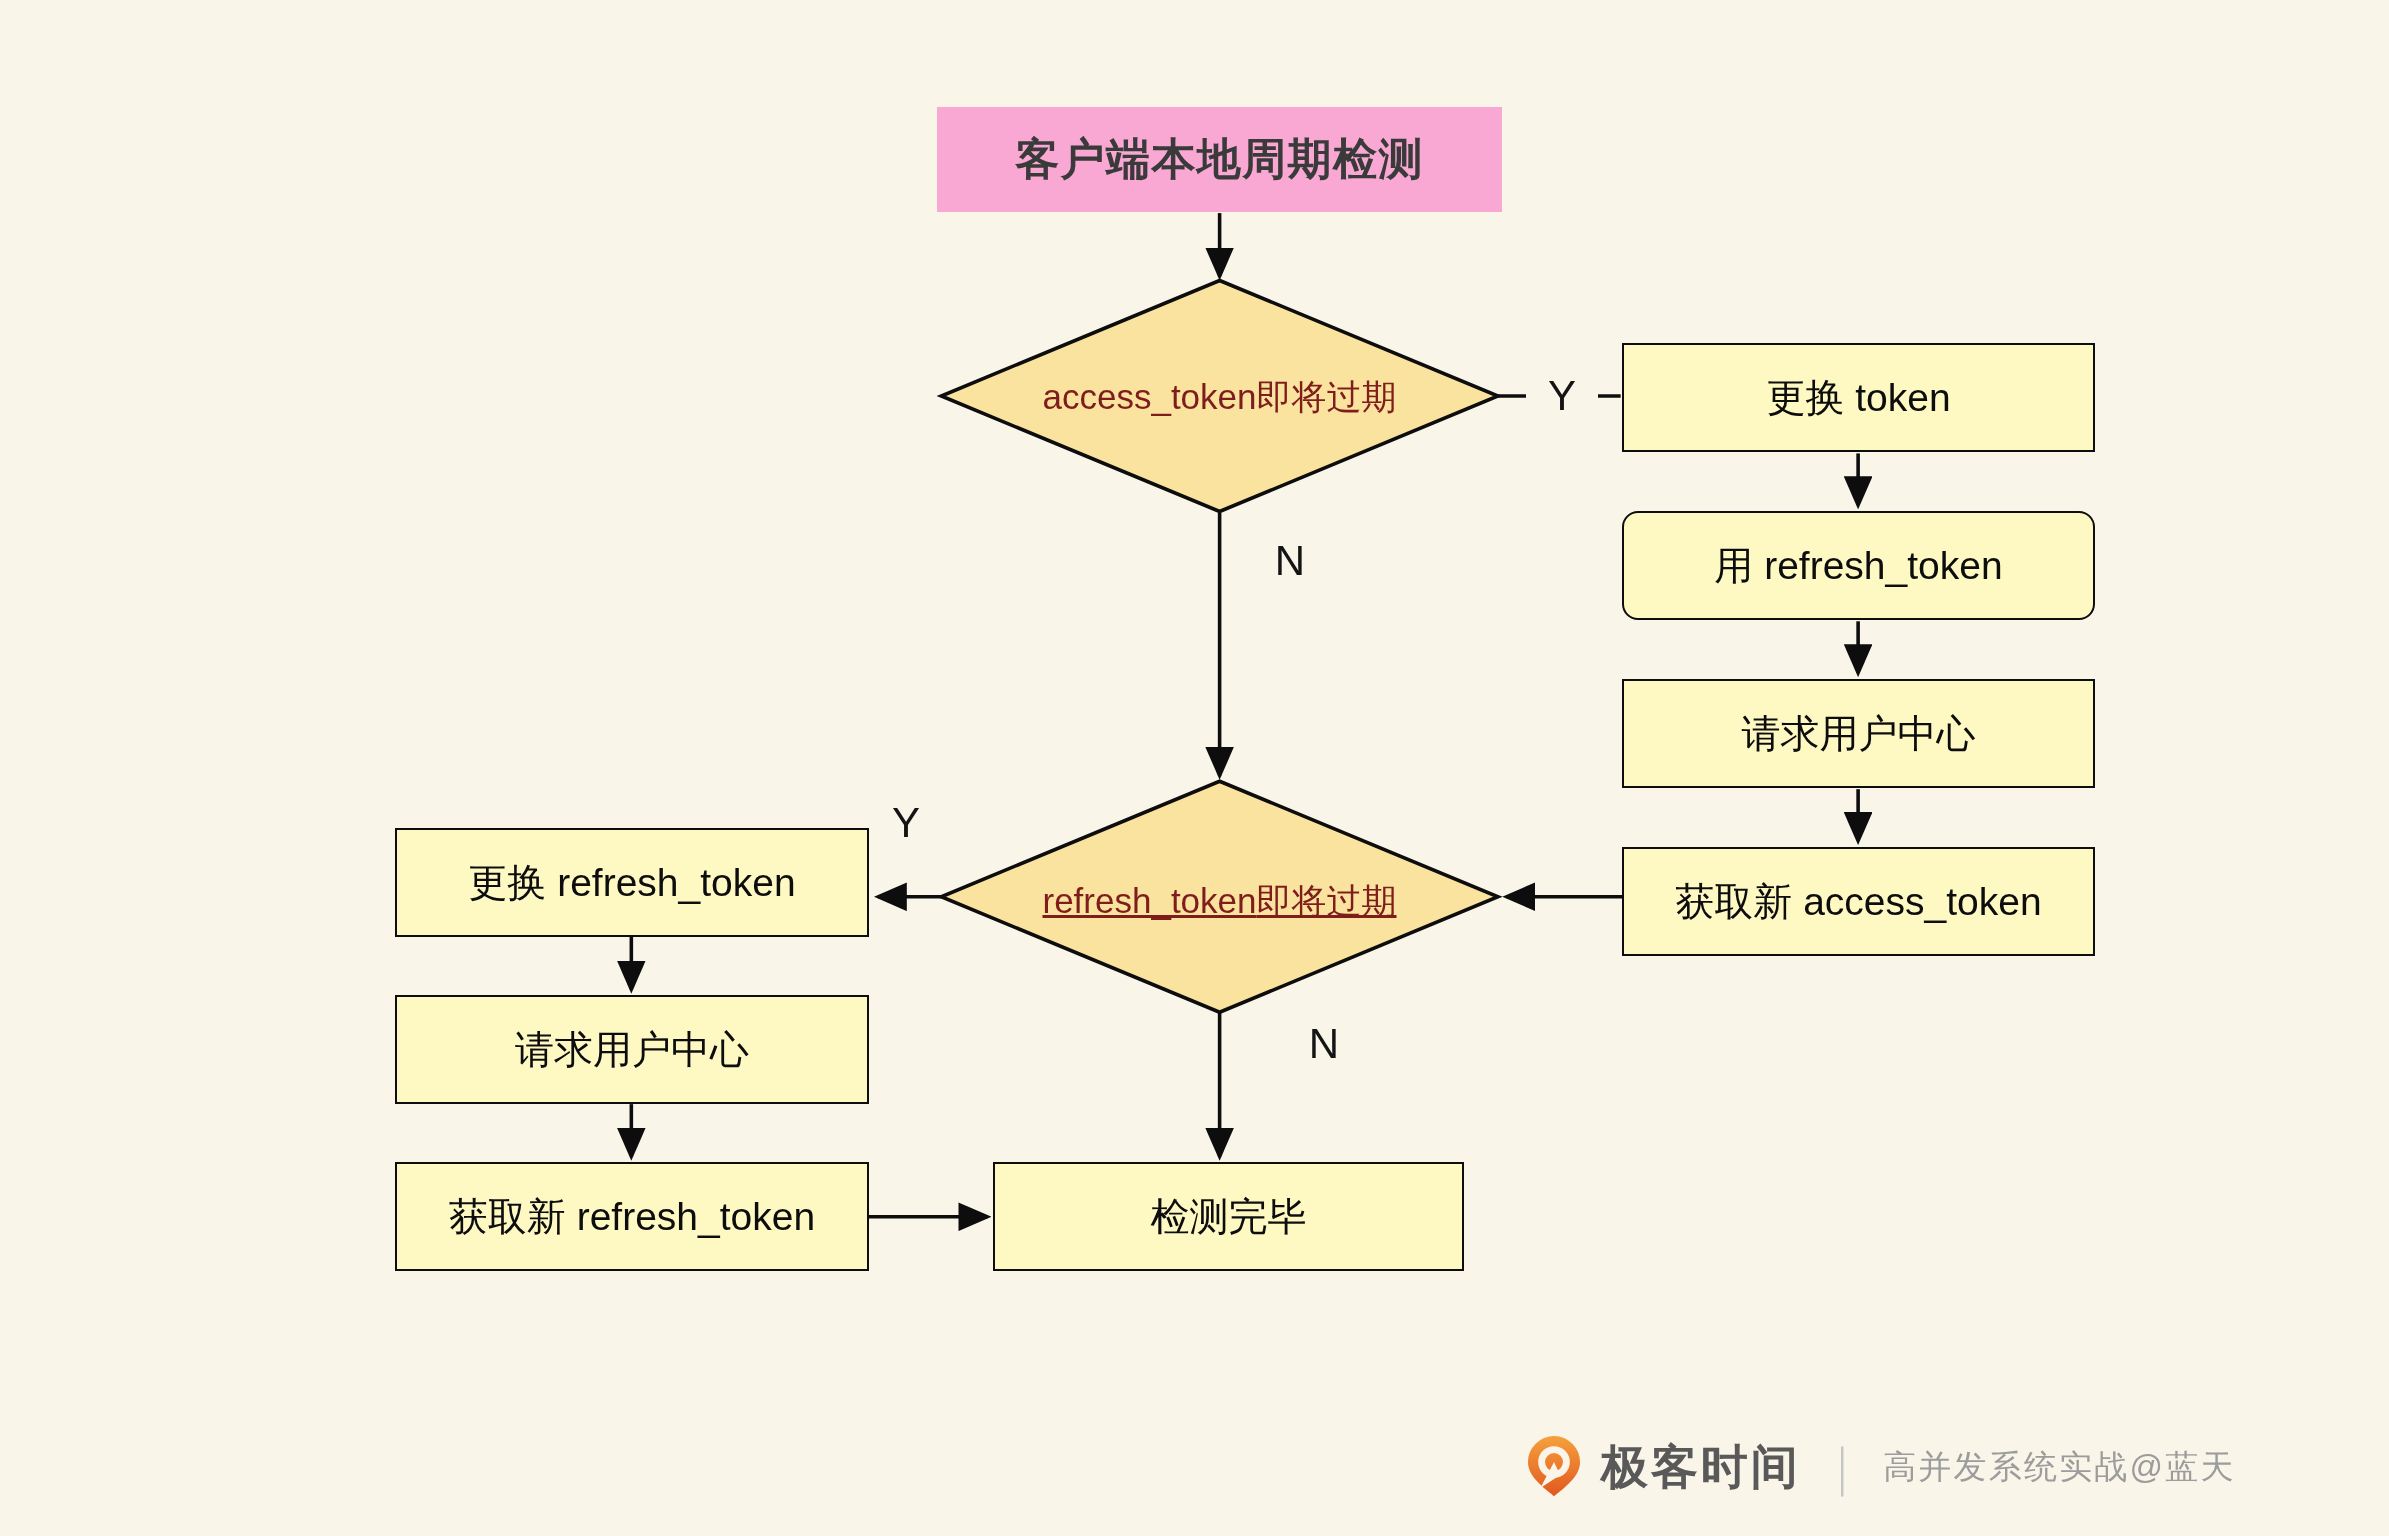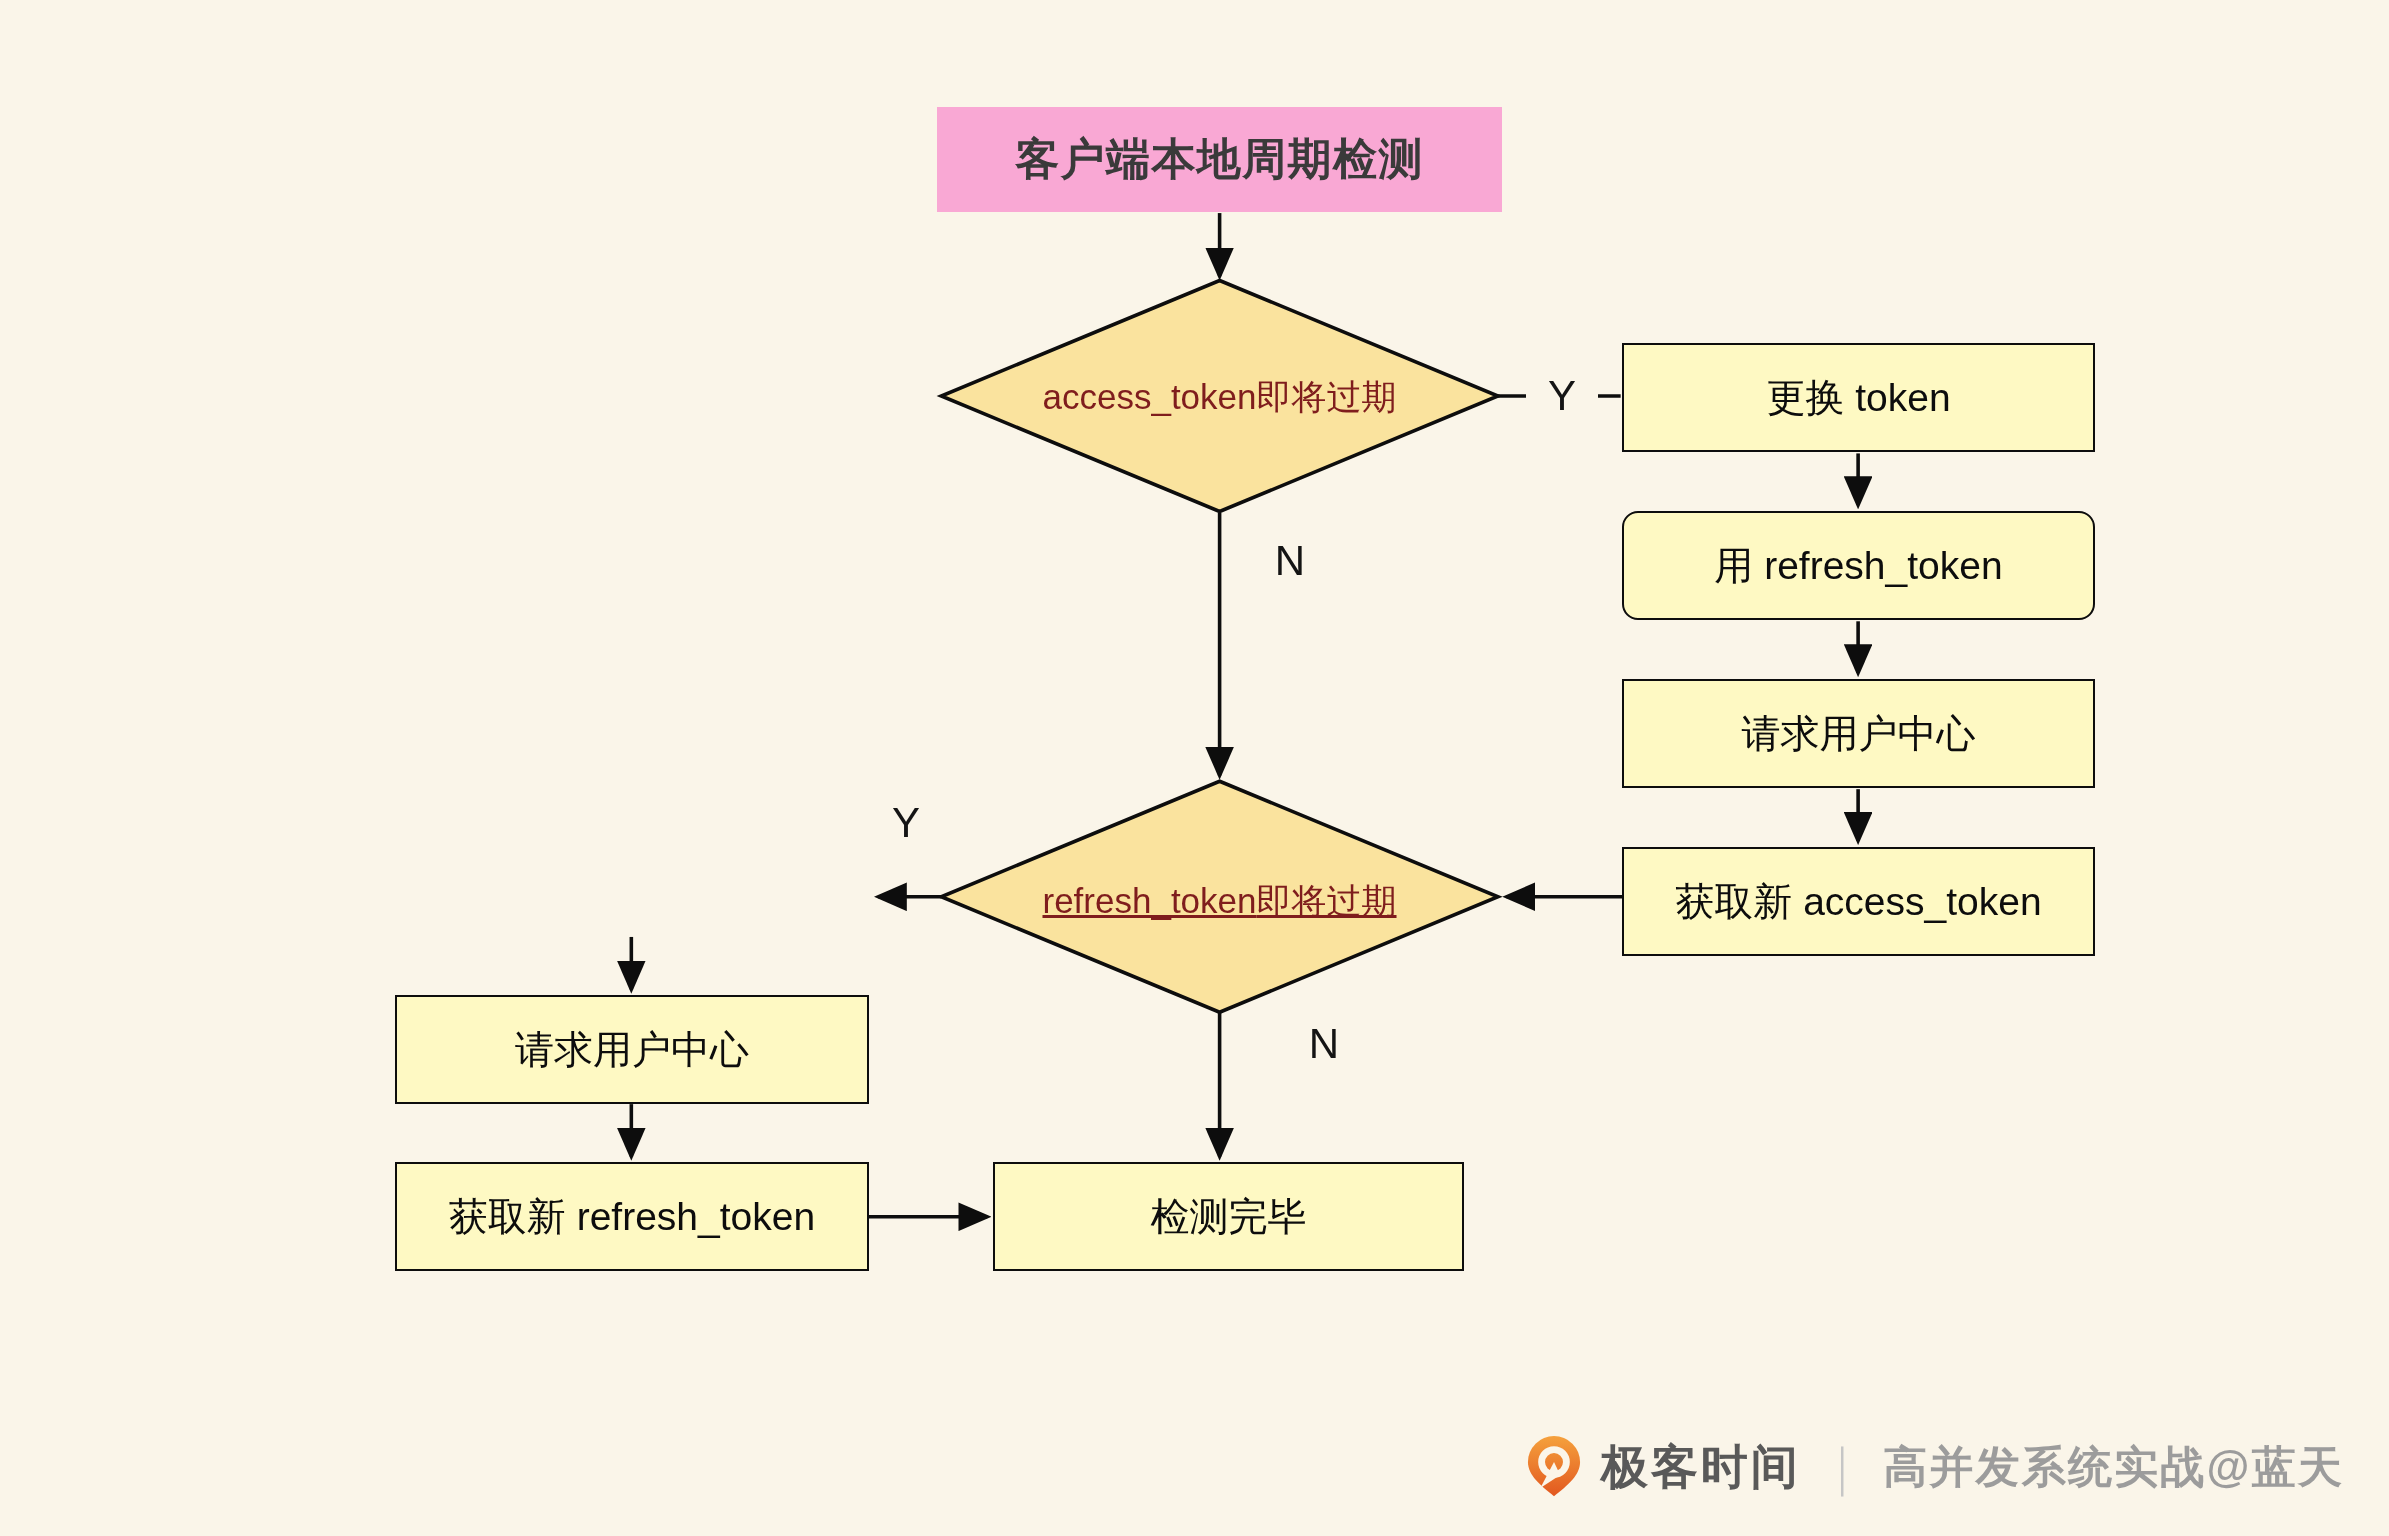--- a/index.html
+++ b/index.html
@@ -86,22 +86,22 @@
     font-weight: 600;
     letter-spacing: 2.9px;
   }
   .wm-divider {
     font-size: 40px;
     font-weight: 300;
     padding: 0 5.7px;
     transform: scaleY(1.25);
   }
   .wm-credit {
-    font-size: 44px;
-    font-weight: 700;
+    font-size: 33px;
+    font-weight: 400;
     letter-spacing: 2.2px;
   }
 </style>
 </head>
 <body style="background: rgb(250, 245, 233);">
 
 <div id="canvas">
 
   <svg id="connectors" width="2389" height="1536" viewBox="0 0 3330 2141">
     <defs>
@@ -159,20 +159,23 @@
   <div class="box" style="left:1622px; top:511px; width:473px; height:109px;border-radius:16px;">
     <span>用 refresh_token</span>
   </div>
   <div class="box" style="left:1622px; top:679px; width:473px; height:109px;">
     <span>请求用户中心</span>
   </div>
   <div class="box" style="left:1622px; top:847px; width:473px; height:109px;">
     <span>获取新 access_token</span>
   </div>
 
+  <div class="box" style="left:395px; top:828px; width:474px; height:109px;">
+    <span>更换 refresh_token</span>
+  </div>
   <div class="box" style="left:395px; top:995px; width:474px; height:109px;">
     <span>请求用户中心</span>
   </div>
   <div class="box" style="left:395px; top:1162px; width:474px; height:109px;">
     <span>获取新 refresh_token</span>
   </div>
 
   <div class="box" style="left:993px; top:1162px; width:471px; height:109px;">
     <span>检测完毕</span>
   </div>

